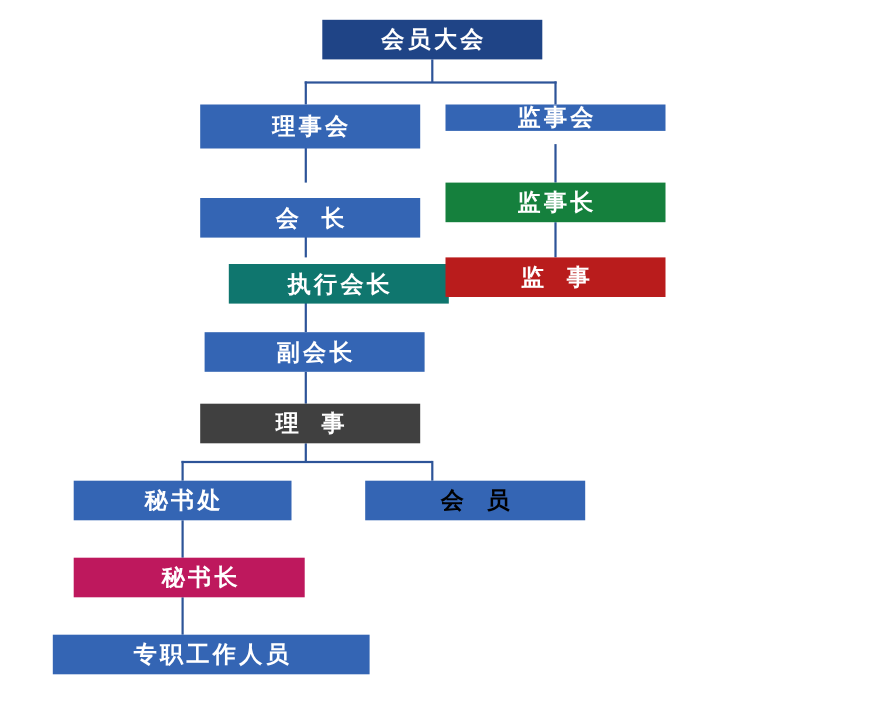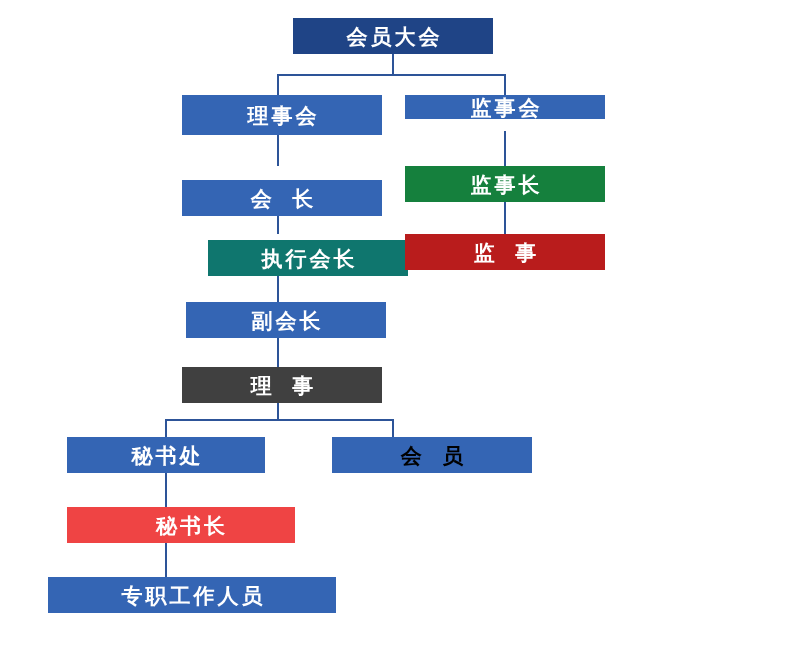--- a/index.html
+++ b/index.html
@@ -77,16 +77,16 @@
       <div class="node level-branch" style="left: 182px; top: 95px; width: 200px; height: 40px; background: rgb(52, 101, 180); color: rgb(255, 255, 255);"><span>理事会</span></div>
       <div class="node level-branch" style="left: 405px; top: 95px; width: 200px; height: 24px; background: rgb(52, 101, 180); color: #ffffff;"><span>监事会</span></div>
       <div class="node level-branch" style="left: 182px; top: 180px; width: 200px; height: 36px; background: rgb(52, 101, 180); color: rgb(255, 255, 255);"><span>会  长</span></div>
       <div class="node level-branch" style="left: 405px; top: 166px; width: 200px; height: 36px; background: #15803d; color: rgb(255, 255, 255);"><span>监事长</span></div>
       <div class="node level-branch" style="left: 182px; top: 240px; width: 200px; height: 36px; background: #0f766e; color: rgb(255, 255, 255); margin-left: 26px;"><span>执行会长</span></div>
       <div class="node level-branch" style="left: 405px; top: 234px; width: 200px; height: 36px; background: #b91c1c; color: rgb(255, 255, 255);"><span>监  事</span></div>
       <div class="node level-branch" style="left: 186px; top: 302px; width: 200px; height: 36px; background: rgb(52, 101, 180); color: rgb(255, 255, 255);"><span>副会长</span></div>
       <div class="node level-branch" style="left: 182px; top: 367px; width: 200px; height: 36px; background: #404040; color: rgb(255, 255, 255);"><span>理  事</span></div>
       <div class="node level-branch" style="left: 67px; top: 437px; width: 198px; height: 36px; background: rgb(52, 101, 180); color: rgb(255, 255, 255);"><span>秘书处</span></div>
       <div class="node level-branch" style="left: 292px; top: 437px; width: 200px; height: 36px; background: rgb(52, 101, 180); color: #000000; margin-left: 40px;"><span>会  员</span></div>
-      <div class="node level-branch" style="left: 67px; top: 507px; width: 228px; height: 36px; background: #ef4444; color: rgb(255, 255, 255); padding-left: 19px;"><span>秘书长</span></div>
+      <div class="node level-branch" style="left: 67px; top: 507px; width: 210px; height: 36px; background: #be185d; color: rgb(255, 255, 255); padding-left: 19px;"><span>秘书长</span></div>
       <div class="node level-branch" style="left: 48px; top: 577px; width: 288px; height: 36px; background: rgb(52, 101, 180); color: rgb(255, 255, 255);"><span>专职工作人员</span></div>
     </div>
 </div>
 
 </body></html>

